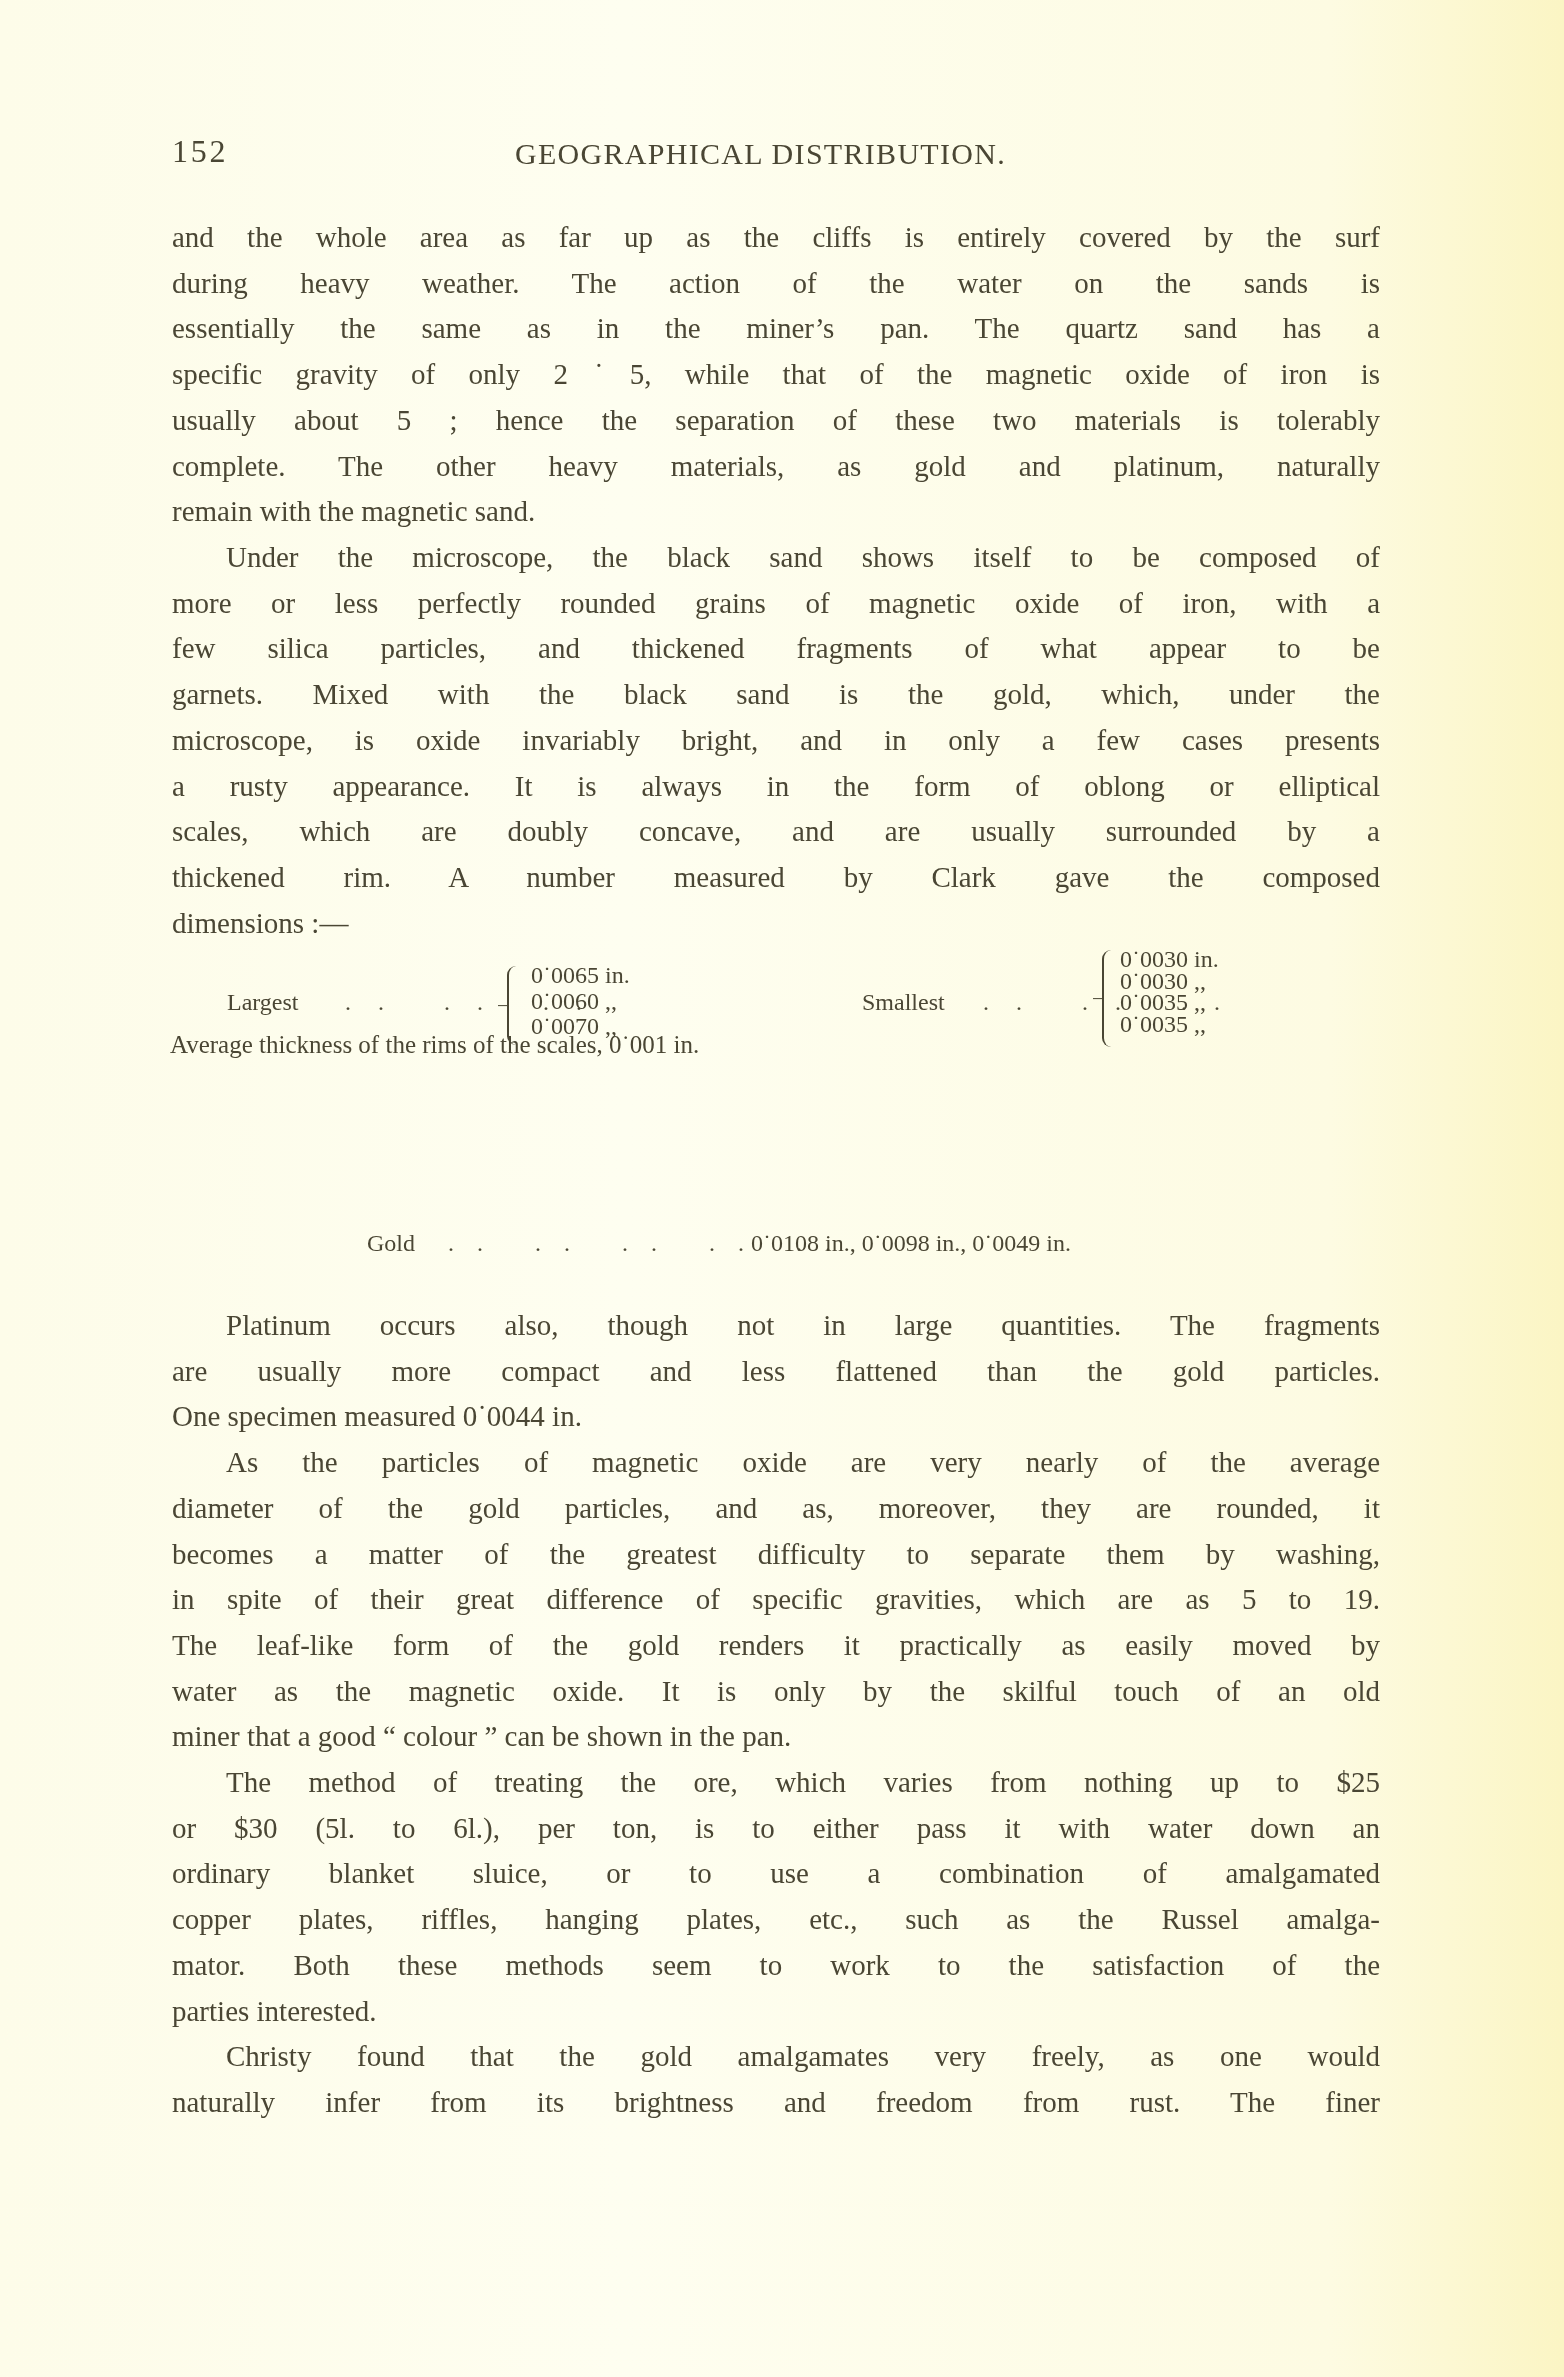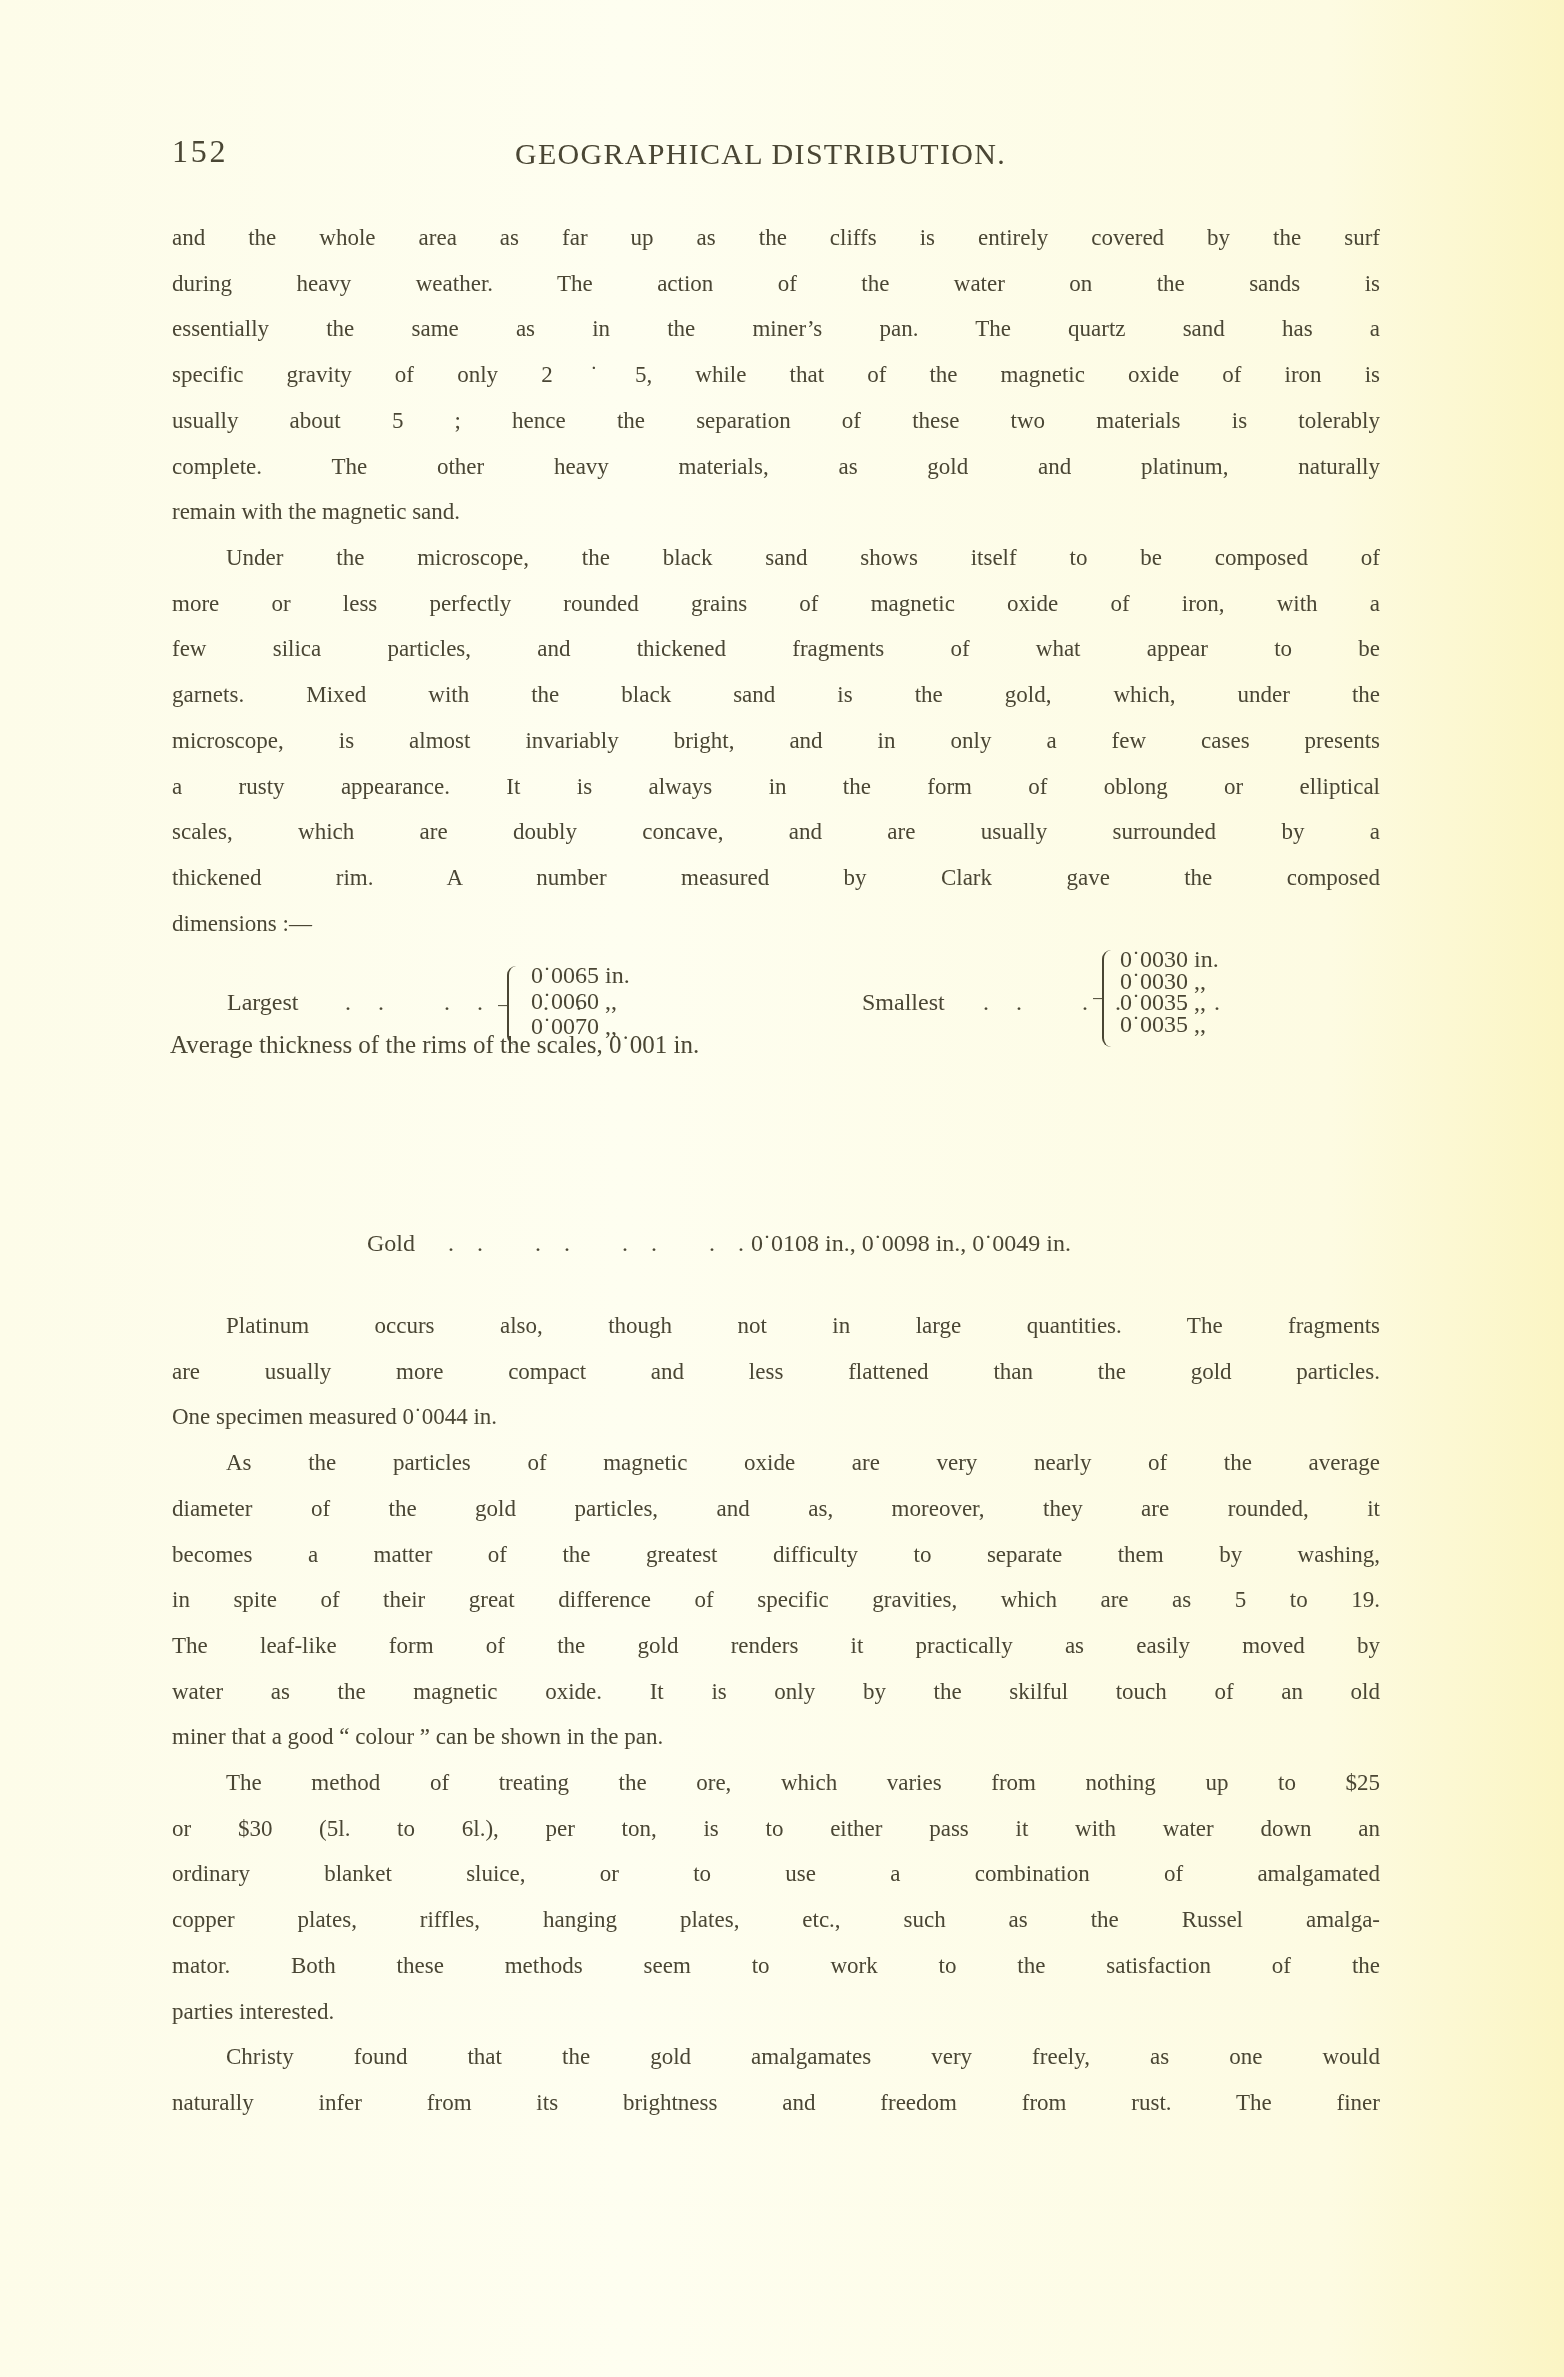--- a/index.html
+++ b/index.html
@@ -8,21 +8,21 @@
     background: linear-gradient(90deg, #fdfce9 0%, #fefef0 40%, #fdfbe2 85%, #fbf5c4 100%);
     font-family: "Liberation Serif", "DejaVu Serif", serif;
     color: #4a4634;
   }
   .page { position: absolute; left: 0; top: 0; width: 1565px; height: 1880px; }
   .runhead { position: absolute; top: 133px; left: 172px; width: 1210px; height: 45px; font-size: 30px; letter-spacing: 1.8px; }
   .pagenum { position: absolute; left: 0; top: 0; letter-spacing: 2.7px; font-size: 32px; }
   .runtitle { position: absolute; left: 343px; top: 3.6px; font-size: 30px; letter-spacing: 1.3px; }
   .line {
     position: absolute; left: 172px; width: 1208px; height: 45px;
-    font-size: 23px; line-height: 45px; white-space: nowrap;
+    font-size: 29px; line-height: 45px; white-space: nowrap;
     text-align: justify; text-align-last: justify;
   }
   .line.last { text-align-last: left; }
   .line.indent { left: 226px; width: 1154px; }
   .small { position: absolute; font-size: 24px; line-height: 27px; white-space: nowrap; }
   .brace { position: absolute; width: 10.8px; border-left: 2.2px solid #4a4634; border-radius: 9px 0 0 9px; }
   .brace::before { content: ""; position: absolute; left: -10.8px; top: 50%; width: 9px; height: 1.8px; background: #4a4634; transform: translateY(-50%) rotate(0deg); }
   .dots { letter-spacing: 27px; }
 </style>
 </head>
@@ -43,21 +43,21 @@
     <div class="line" style="top:398px">usually about 5 ; hence the separation of these two materials is tolerably</div>
     <div class="line" style="top:444px">complete. The other heavy materials, as gold and platinum, naturally</div>
     <div class="line last" style="top:489px">remain with the magnetic sand.</div>
   </div>
 
   <div>
     <div class="line indent" style="top:535px">Under the microscope, the black sand shows itself to be composed of</div>
     <div class="line" style="top:581px">more or less perfectly rounded grains of magnetic oxide of iron, with a</div>
     <div class="line" style="top:626px">few silica particles, and thickened fragments of what appear to be</div>
     <div class="line" style="top:672px">garnets. Mixed with the black sand is the gold, which, under the</div>
-    <div class="line" style="top:718px">microscope, is almost invariably bright, and in only a few cases presents</div>
+    <div class="line" style="top:718px">microscope, is oxide invariably bright, and in only a few cases presents</div>
     <div class="line" style="top:764px">a rusty appearance. It is always in the form of oblong or elliptical</div>
     <div class="line" style="top:809px">scales, which are doubly concave, and are usually surrounded by a</div>
     <div class="line" style="top:855px">thickened rim. A number measured by Clark gave the composed</div>
     <div class="line last" style="top:901px">dimensions :—</div>
   </div>
 
   <div>
     <span class="small" style="left:227px; top:989px">Largest</span>
     <span class="small dots" style="left:345px; top:989px">.. .. ..</span>
     <div class="brace" style="left:507px; top:966px; height:79px"></div>

